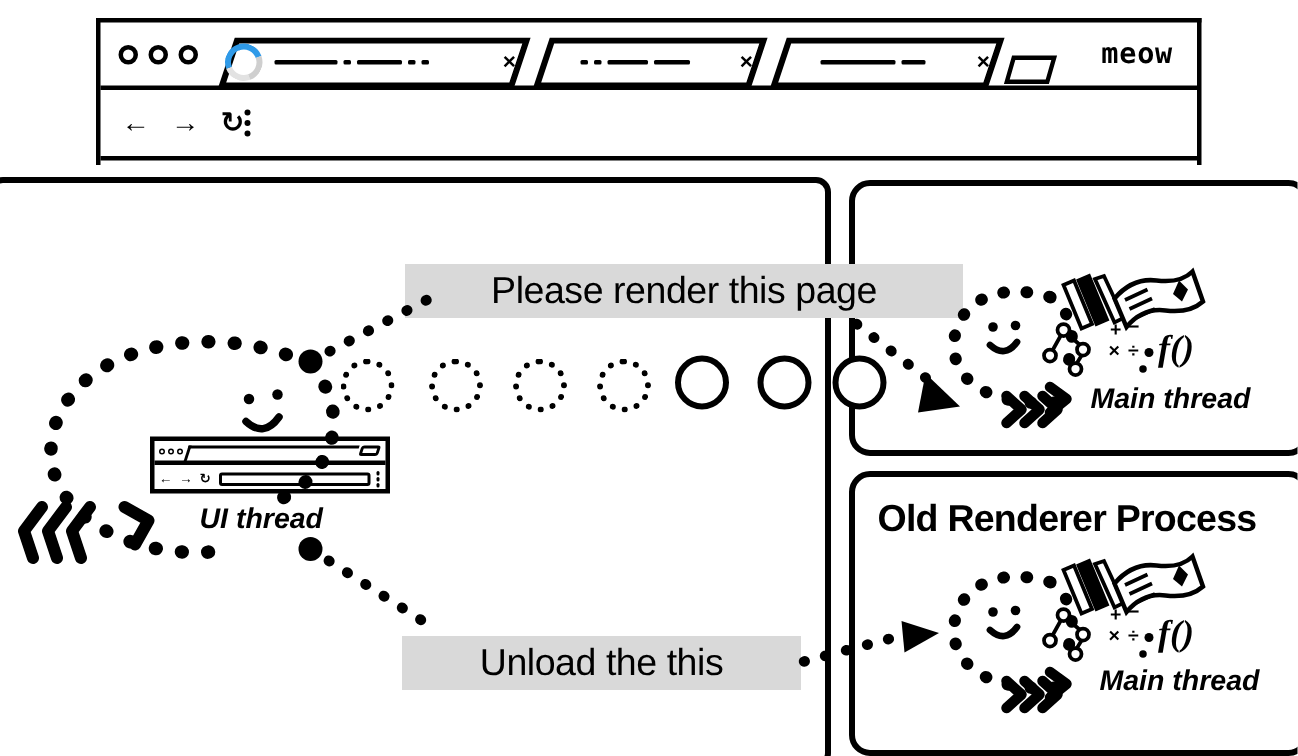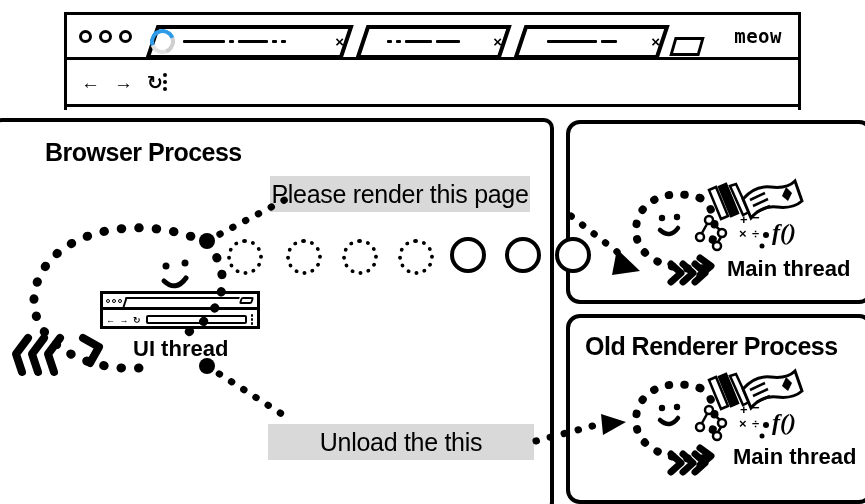--- a/index.html
+++ b/index.html
@@ -51,25 +51,25 @@
   #old-proc{left:566px;top:314px;width:307px;height:190px;border-radius:14px;}
 
   .proc-title{position:absolute;font-size:25px;font-weight:bold;letter-spacing:-.5px;white-space:nowrap;}
   #t-browser{left:45px;top:138px;}
   #t-new{left:585px;top:139px;}
   #t-old{left:585px;top:332px;}
 
   
   .callout{position:absolute;background:#d9d9d9;display:flex;align-items:center;
       justify-content:center;font-size:25px;letter-spacing:-.3px;white-space:nowrap;}
-  #c-render{left:270px;top:176px;width:260px;height:36px;}
+  #c-render{left:270px;top:176px;width:372px;height:36px;}
   #c-unload{left:268px;top:424px;width:266px;height:36px;}
 
   
-  .lbl{position:absolute;font-size:22px;font-weight:bold;white-space:nowrap;}
+  .lbl{position:absolute;font-size:19px;font-weight:bold;white-space:nowrap;font-style:italic;}
   #l-ui{left:133px;top:336px;}
   #l-main-new{left:727px;top:256px;}
   #l-main-old{left:733px;top:444px;}
 
   
   .mini{position:absolute;left:100px;top:291px;width:160px;height:38px;
       border:3px solid #000;box-sizing:border-box;background:#fff;}
   .mini-top{height:16px;border-bottom:3px solid #000;display:flex;align-items:center;
       position:relative;box-sizing:border-box;}
   .mini-dots{display:flex;gap:2px;margin-left:3px;}
@@ -168,21 +168,20 @@
           <i></i>
           <i></i>
       </div>
     </div>
   </div>
 
   <div class="proc" id="browser-proc"></div>
   <div class="proc" id="new-proc"></div>
   <div class="proc" id="old-proc"></div>
 
-  <div class="proc-title" id="t-browser">Browser Process</div>
   <div class="proc-title" id="t-old">Old Renderer Process</div>
 
   <div class="mini">
     <div class="mini-top">
       <span class="mini-dots">
         <i></i>
           <i></i>
           <i></i>
       </span>
       <span class="mini-tab"></span>

